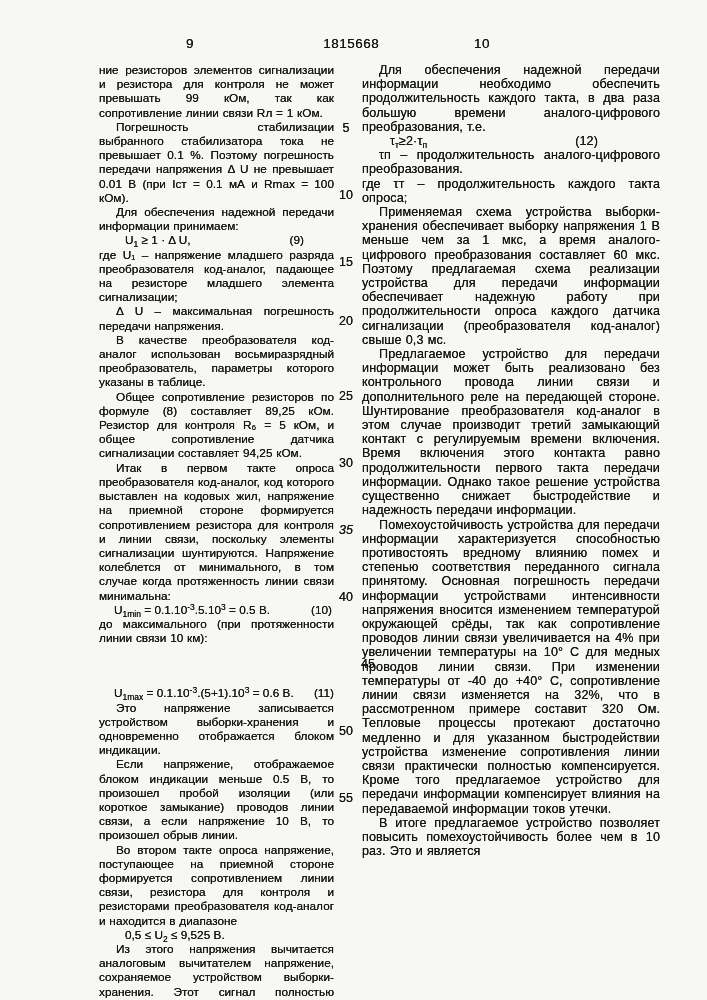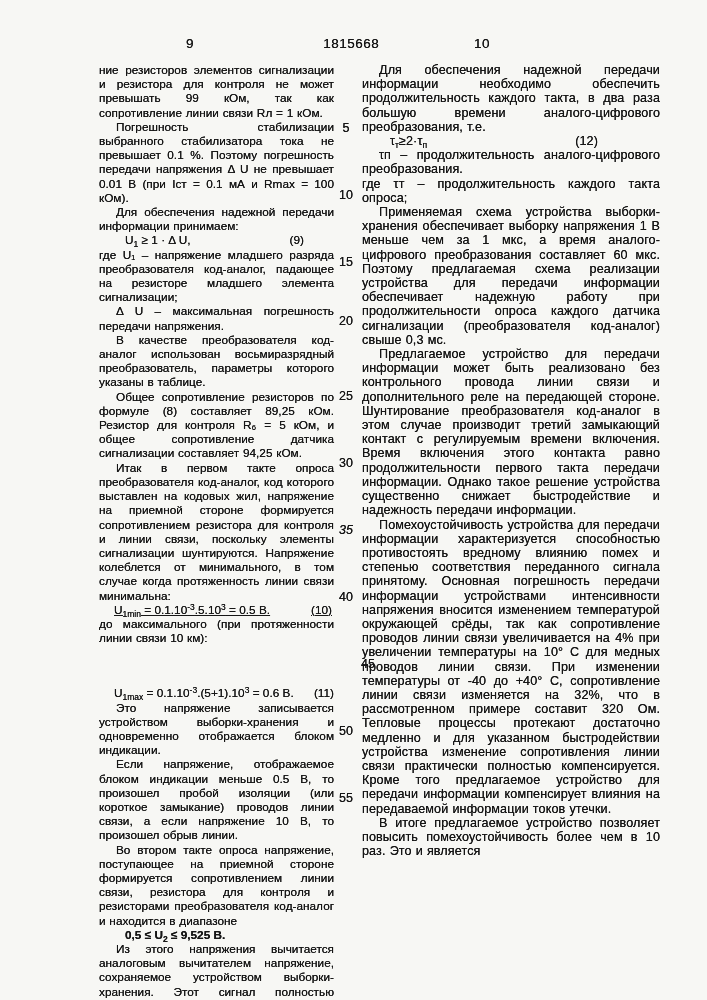--- a/index.html
+++ b/index.html
@@ -35,23 +35,23 @@
     display:flex;
     justify-content:space-between;
     align-items:baseline;
     line-height:14.2px;
     white-space:nowrap;
   }
   .formula sub,.formula sup{font-size:8.5px;line-height:0;letter-spacing:0;}
   .formula sub{vertical-align:-2.5px;}
   .formula sup{vertical-align:4.5px;}
   .f9 {padding-left:26px;padding-right:30px;}
-  .f10{padding-left:15px;padding-right:2px;text-decoration:underline;}
+  .f10{padding-left:15px;padding-right:2px;}
   .f11{padding-left:15px;padding-right:0;margin-top:41px;}
-  .fu2{padding-left:26px;font-weight:bold;}
+  .fu2{padding-left:26px;}
   .f12{padding-left:28px;padding-right:62px;}
 
   .gutter .ln{
     position:absolute;
     left:333px;width:26px;
     text-align:center;
     font-size:12.5px;
   }
 </style>
 </head>

